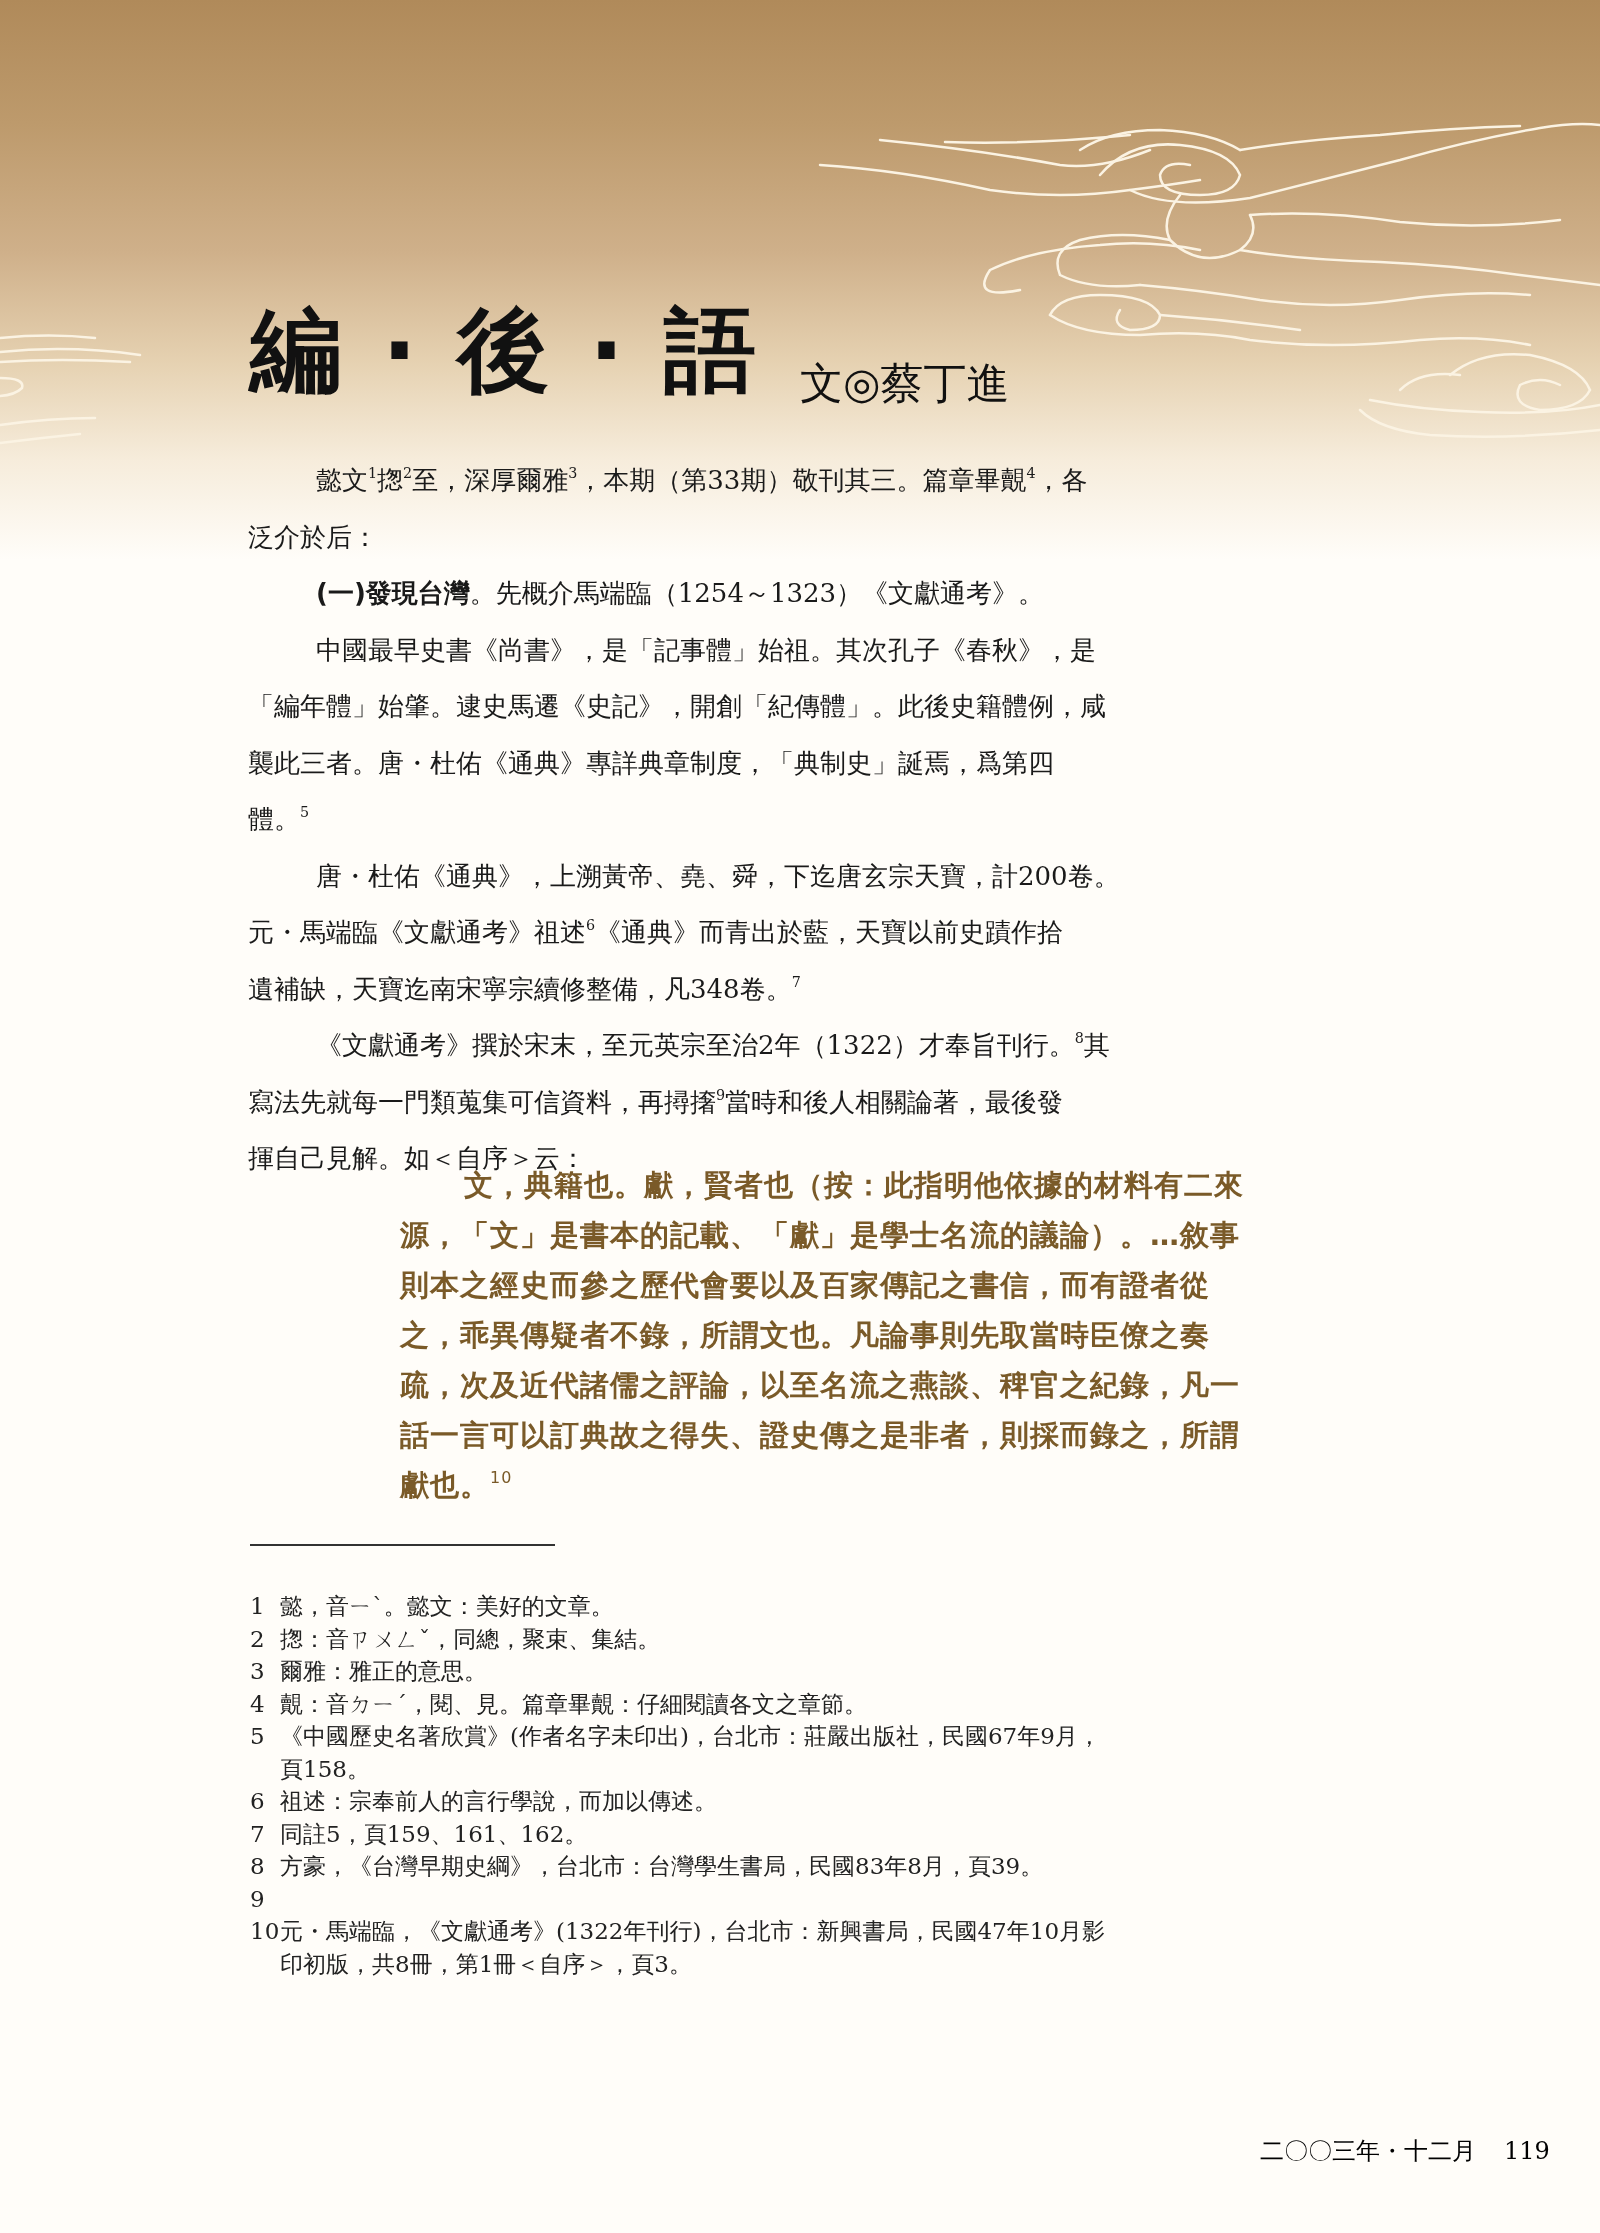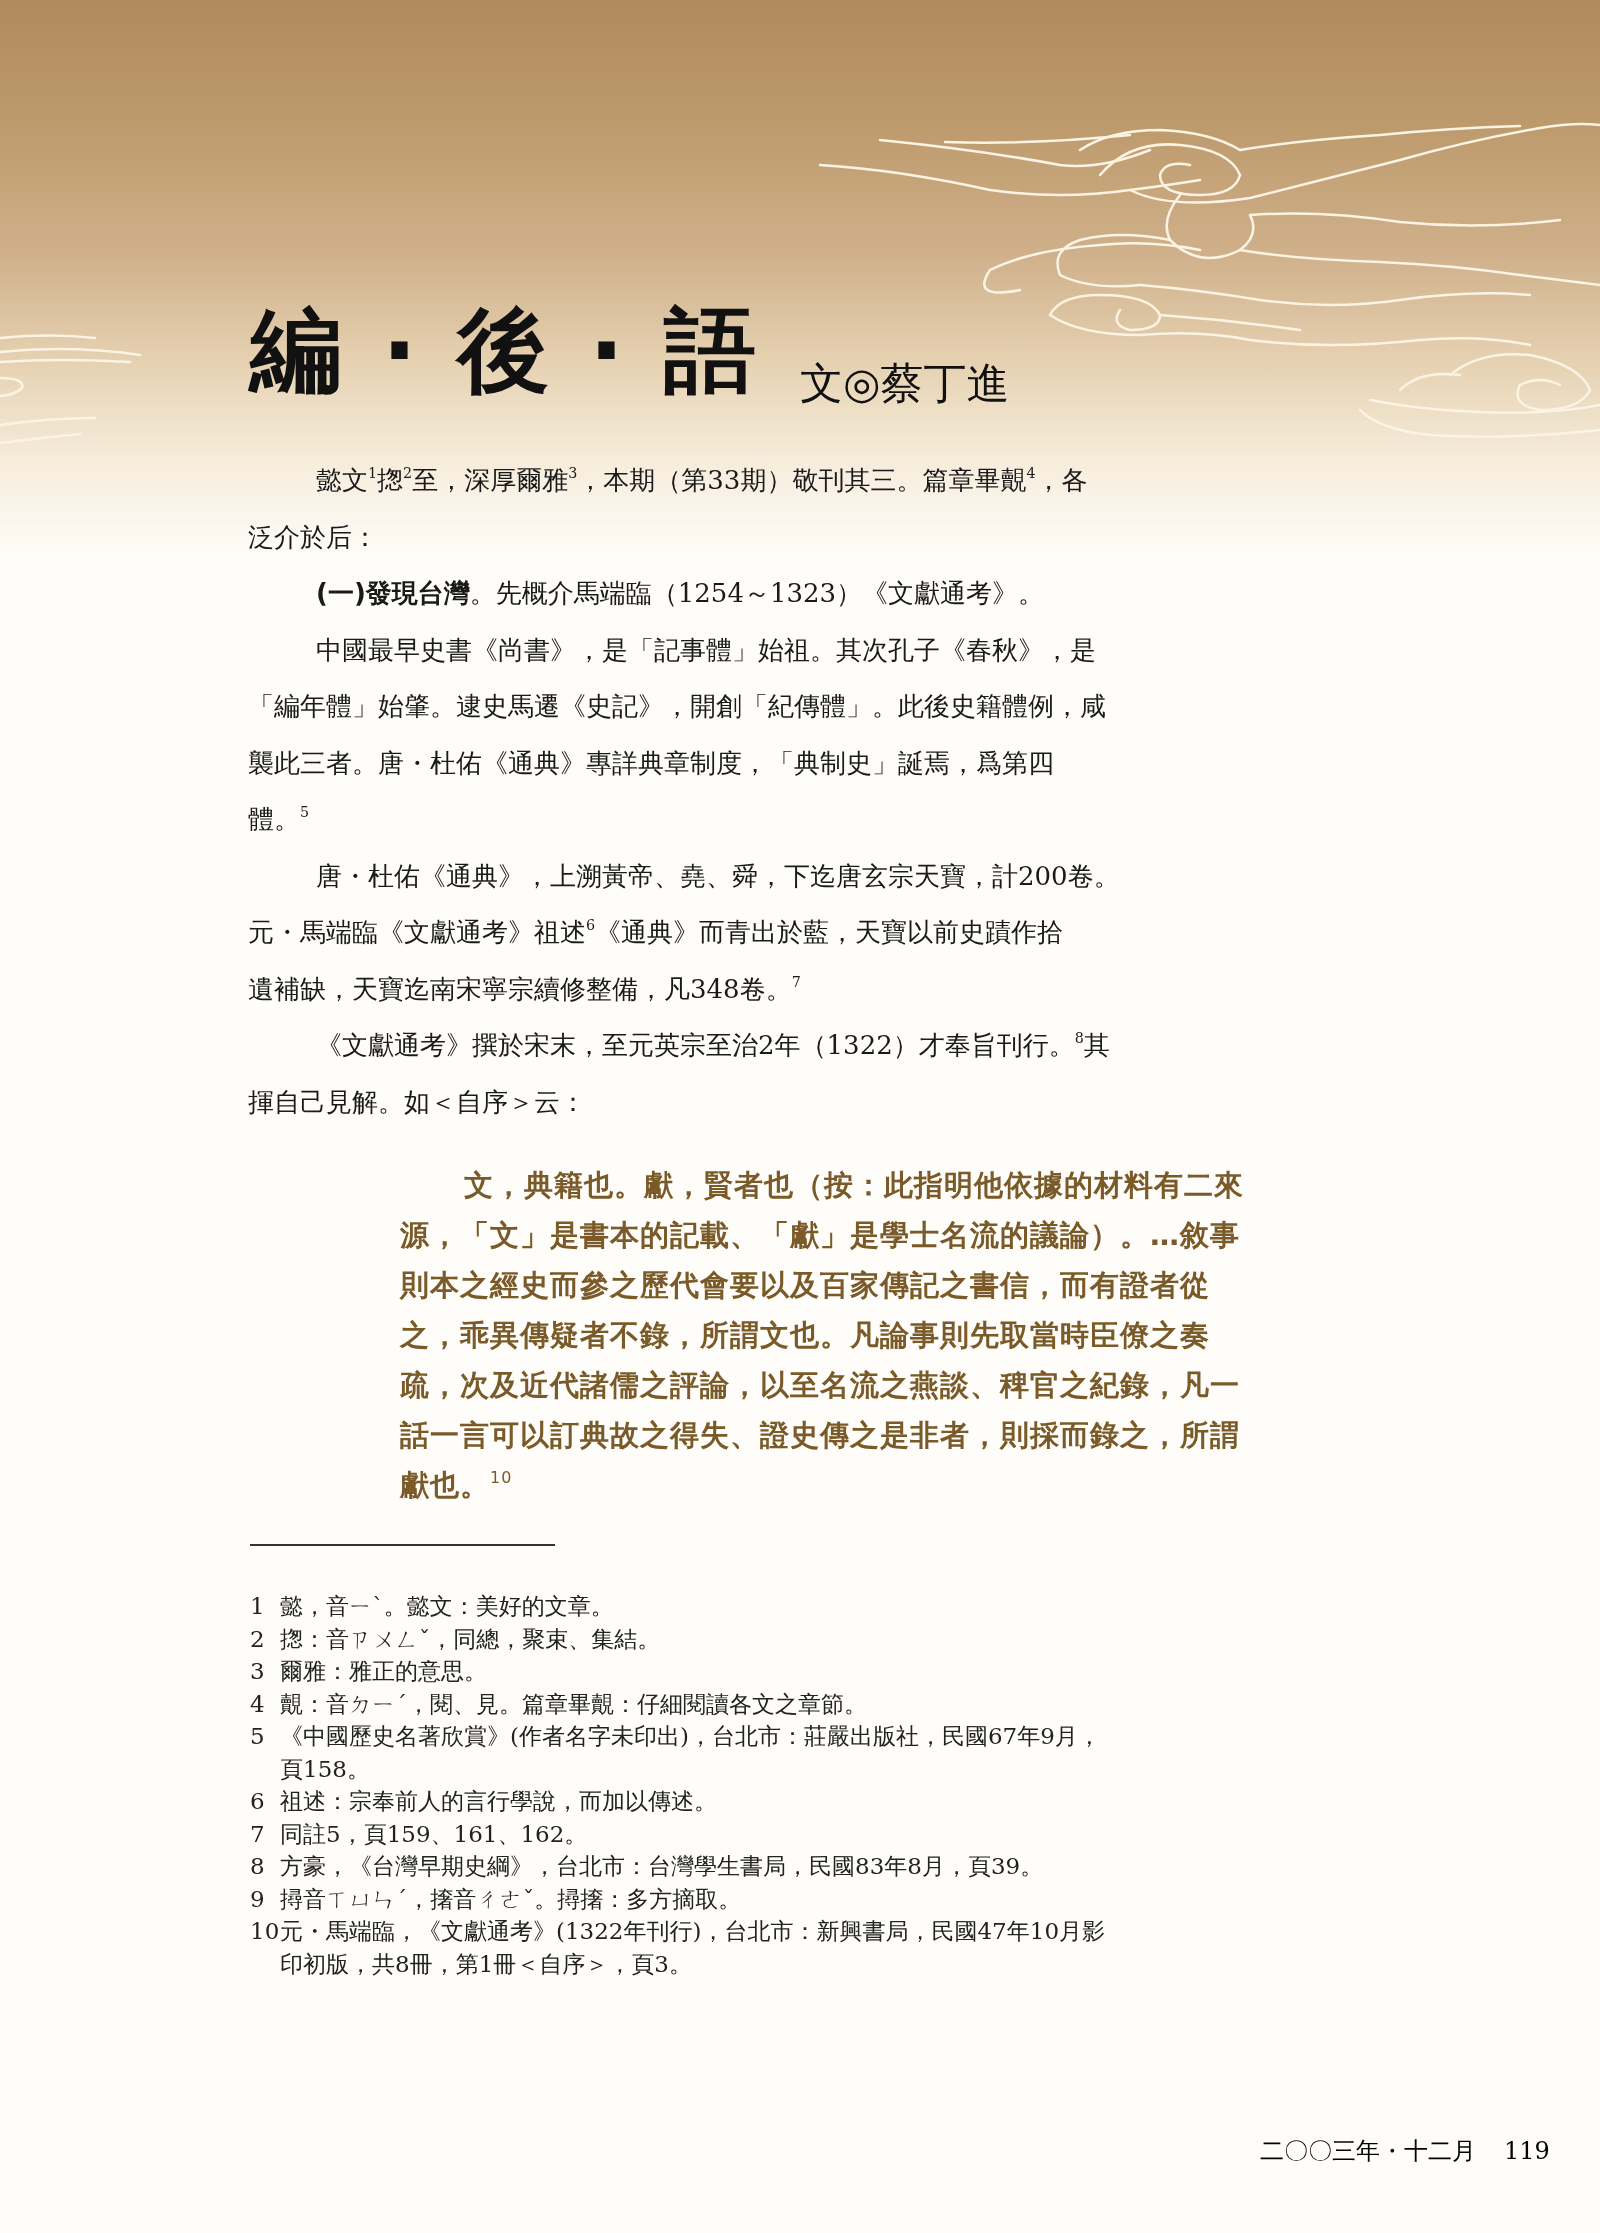--- a/index.html
+++ b/index.html
@@ -102,20 +102,21 @@
   <div class="line">泛介於后：</div>
   <div class="line indent"><span class="bold">(一)發現台灣</span><span>。先概介馬端臨（1254～1323）《文獻通考》。</span></div>
   <div class="line indent">中國最早史書《尚書》，是「記事體」始祖。其次孔子《春秋》，是</div>
   <div class="line">「編年體」始肇。逮史馬遷《史記》，開創「紀傳體」。此後史籍體例，咸</div>
   <div class="line">襲此三者。唐・杜佑《通典》專詳典章制度，「典制史」誕焉，爲第四</div>
   <div class="line"><span>體。</span><sup>5</sup></div>
   <div class="line indent">唐・杜佑《通典》，上溯黃帝、堯、舜，下迄唐玄宗天寶，計200卷。</div>
   <div class="line"><span>元・馬端臨《文獻通考》祖述</span><sup>6</sup><span>《通典》而青出於藍，天寶以前史蹟作拾</span></div>
   <div class="line"><span>遺補缺，天寶迄南宋寧宗續修整備，凡348卷。</span><sup>7</sup></div>
   <div class="line indent"><span>《文獻通考》撰於宋末，至元英宗至治2年（1322）才奉旨刊行。</span><sup>8</sup><span>其</span></div>
+  <div class="line"><span>寫法先就每一門類蒐集可信資料，再撏撦</span><sup>9</sup><span>當時和後人相關論著，最後發</span></div>
   <div class="line">揮自己見解。如＜自序＞云：</div>
 </div>
 
 <div class="quote">
   <div class="line indent">文，典籍也。獻，賢者也（按：此指明他依據的材料有二來</div>
   <div class="line">源，「文」是書本的記載、「獻」是學士名流的議論）。…敘事</div>
   <div class="line">則本之經史而參之歷代會要以及百家傳記之書信，而有證者從</div>
   <div class="line">之，乖異傳疑者不錄，所謂文也。凡論事則先取當時臣僚之奏</div>
   <div class="line">疏，次及近代諸儒之評論，以至名流之燕談、稗官之紀錄，凡一</div>
   <div class="line">話一言可以訂典故之得失、證史傳之是非者，則採而錄之，所謂</div>
@@ -153,21 +154,20 @@
   <div class="fn">
       <span class="fn-num">7</span>
       <span>同註5，頁159、161、162。</span>
     </div>
   <div class="fn">
       <span class="fn-num">8</span>
       <span>方豪，《台灣早期史綱》，台北市：台灣學生書局，民國83年8月，頁39。</span>
     </div>
   <div class="fn">
       <span class="fn-num">9</span>
-      <span>撏音ㄒㄩㄣˊ，撦音ㄔㄜˇ。撏撦：多方摘取。</span>
     </div>
   <div class="fn">
       <span class="fn-num">10</span>
       <span>元・馬端臨，《文獻通考》(1322年刊行)，台北市：新興書局，民國47年10月影</span>
     </div>
   <div class="fn-cont">印初版，共8冊，第1冊＜自序＞，頁3。</div>
 </div>
 
 <div class="footer">
   <span>二〇〇三年・十二月</span><span class="page">119</span>

